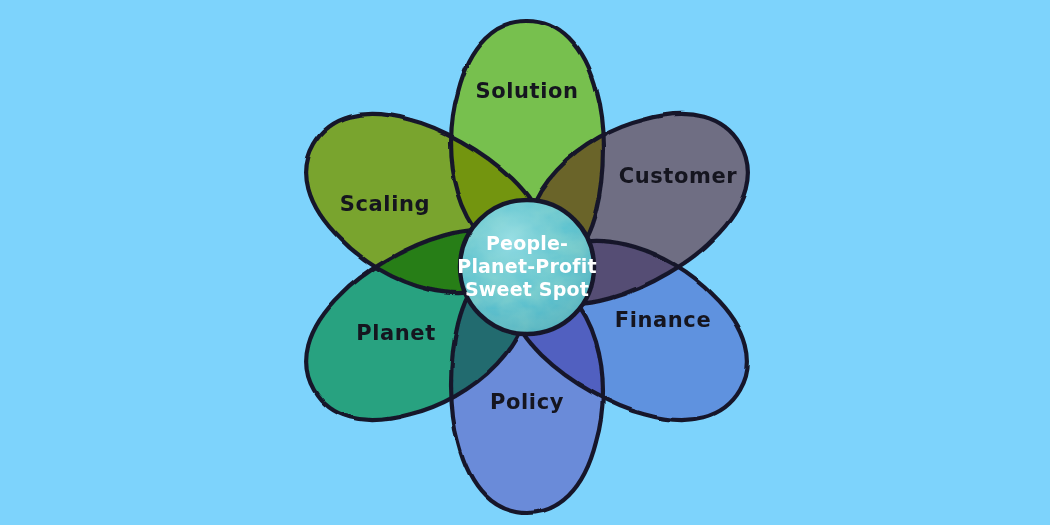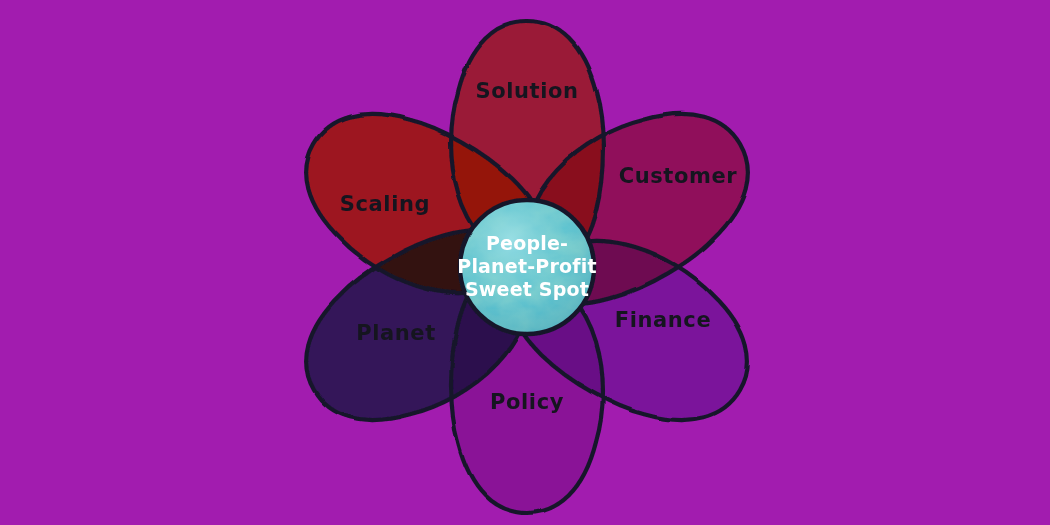--- a/index.html
+++ b/index.html
@@ -12,21 +12,21 @@
     width: 1050px;
     height: 525px;
     overflow: hidden;
     font-family: "DejaVu Sans", sans-serif;
   }
 
   #diagram-canvas {
     position: relative;
     width: 1050px;
     height: 525px;
-    background: #a21caf;
+    background: #7dd3fc;
   }
 
   #flower-svg {
     position: absolute;
     left: 0;
     top: 0;
     width: 1050px;
     height: 525px;
     display: block;
   }

